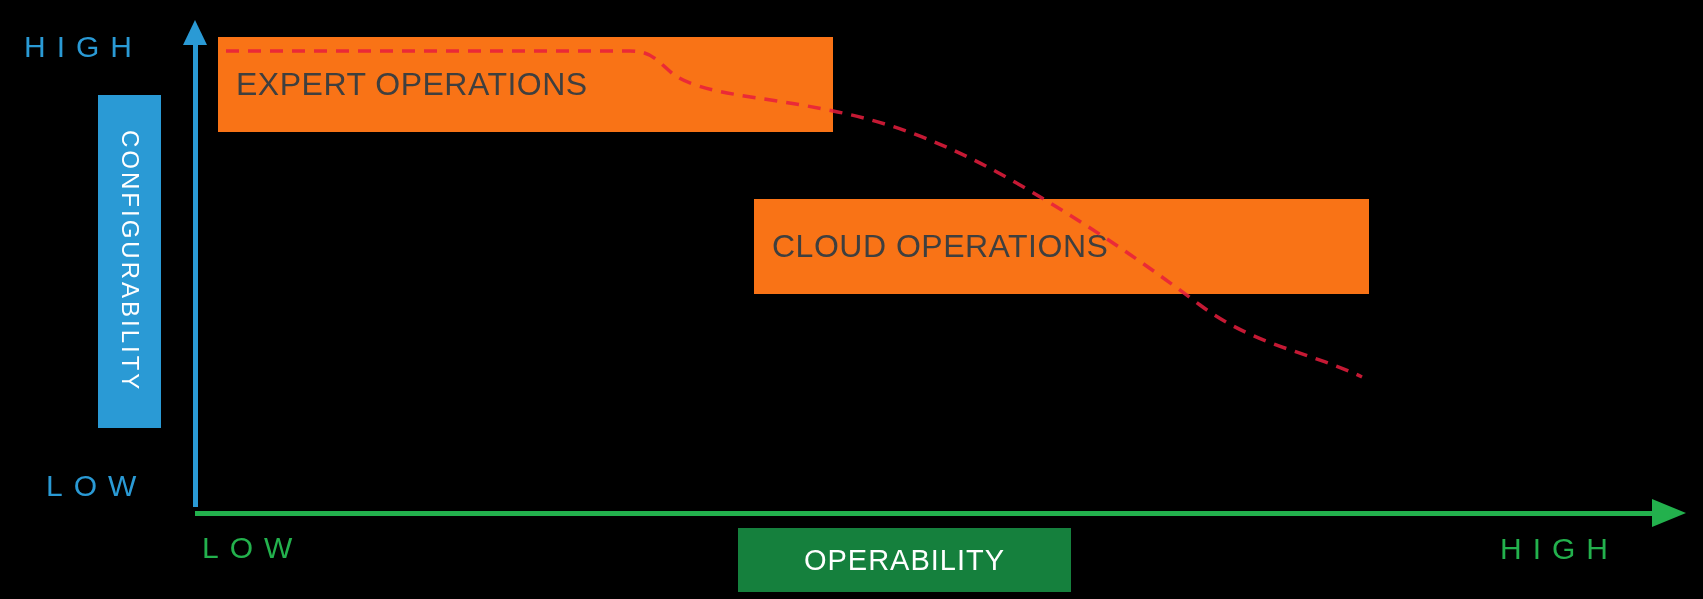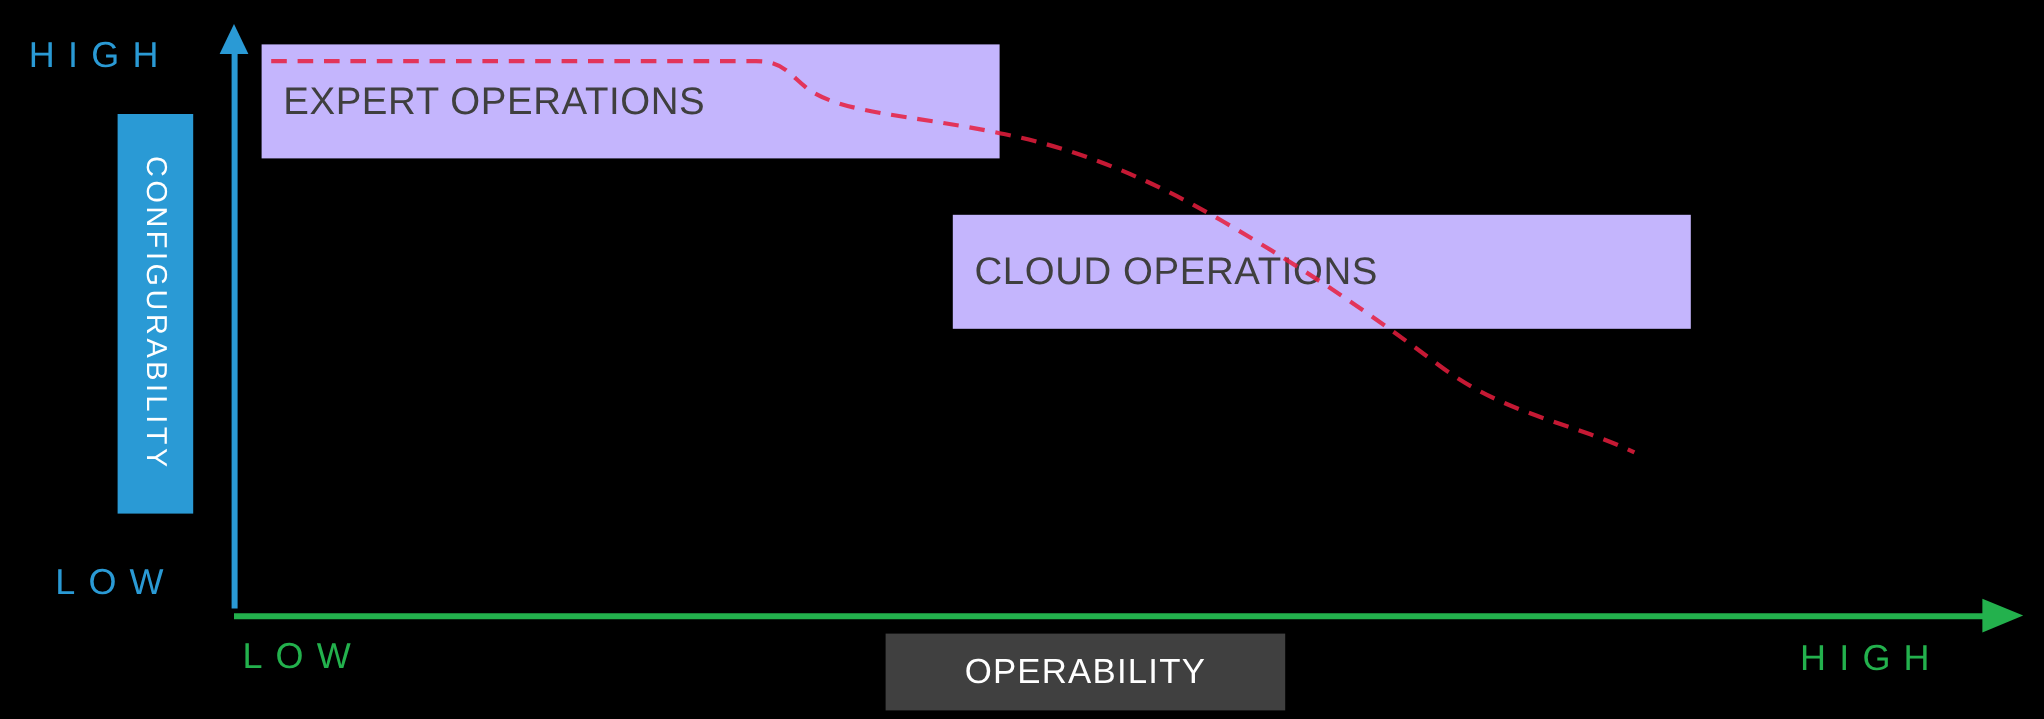--- a/index.html
+++ b/index.html
@@ -29,36 +29,36 @@
   .config-text{
     writing-mode:vertical-rl;
     text-orientation:mixed;
     color:#ffffff;
     font-size:24px;
     letter-spacing:3px;
     white-space:nowrap;
   }
   .region-box{
     position:absolute;
-    background:#c4b5fd;
+    background:#f97316;
     height:95px;
     display:flex;align-items:center;
     padding-left:18px;
     font-size:32px;
     letter-spacing:0.5px;
     color:#3f3f3f;
     white-space:nowrap;
   }
   .region-expert{left:218px;top:37px;width:597px;}
-  .region-cloud{left:754px;top:179px;width:597px;margin-left:40px;}
+  .region-cloud{left:754px;top:199px;width:597px;}
   .region-commodified{left:1045px;top:383px;width:582px;}
   .operability-box{
     position:absolute;
     left:738px;top:528px;width:333px;height:64px;
-    background:#404040;
+    background:#15803d;
     color:#ffffff;
     display:flex;align-items:center;justify-content:center;
     font-size:29px;
     letter-spacing:1px;
   }
   svg.overlay{
     position:absolute;left:0;top:0;width:1703px;height:599px;
     pointer-events:none;
   }
   #y-high{left:24px;top:32px;}

